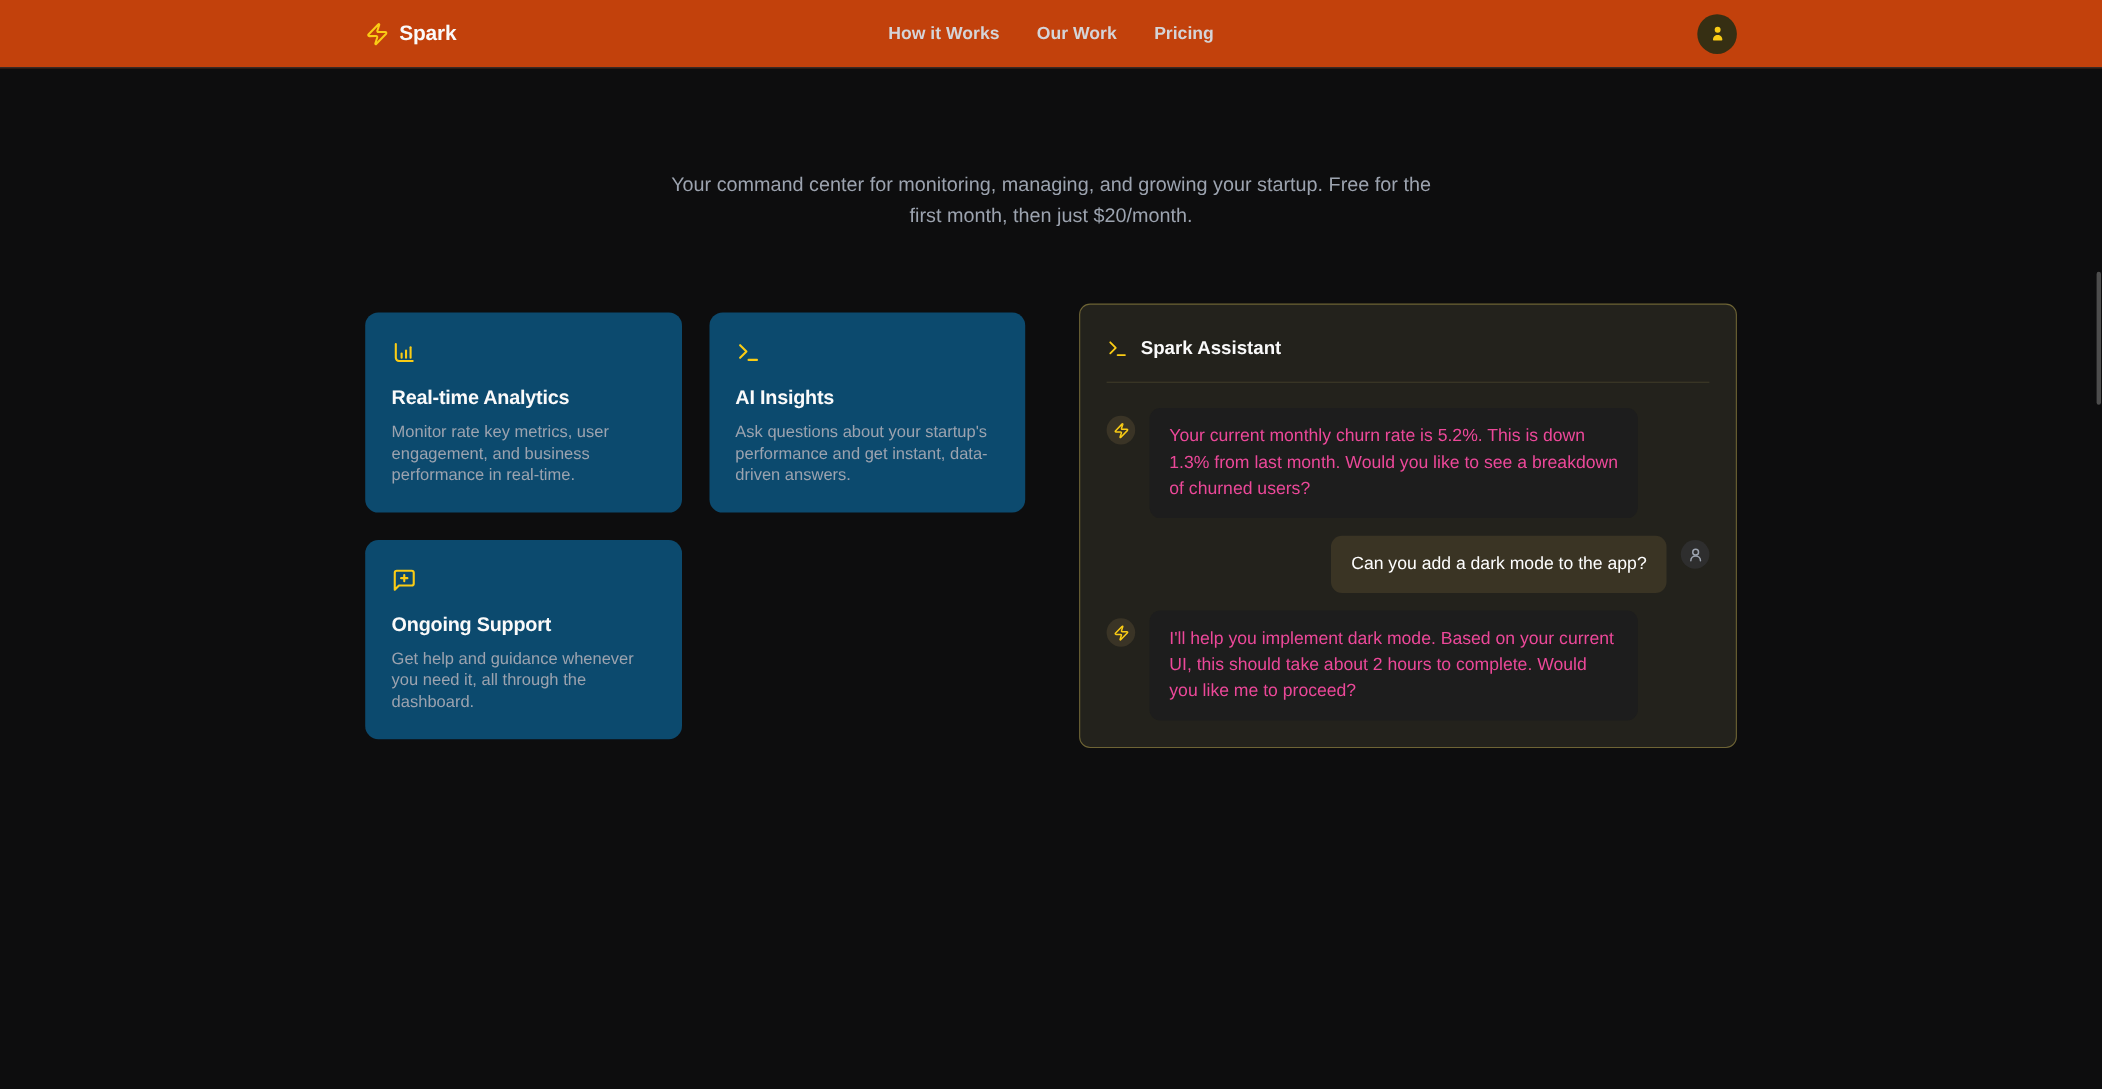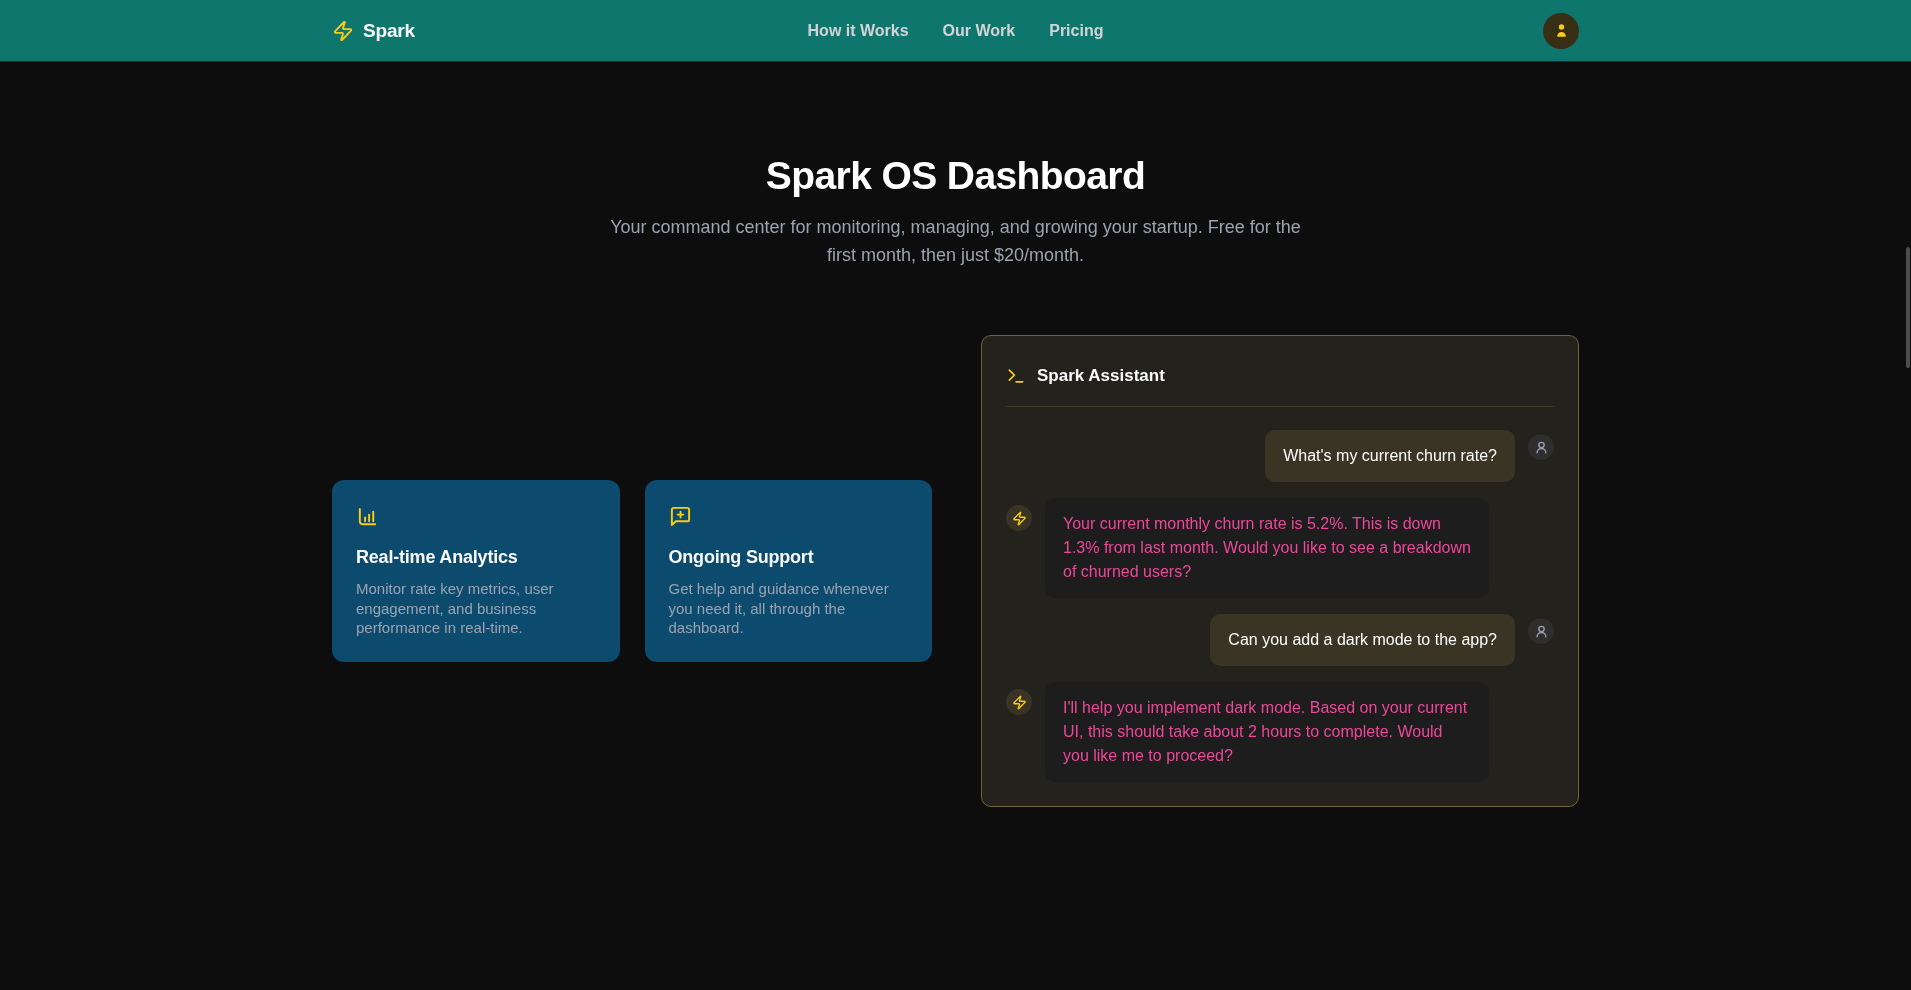--- a/index.html
+++ b/index.html
@@ -8,21 +8,21 @@
     background: #0d0d0e;
     font-family: "Liberation Sans", sans-serif;
     color: #fff;
     position: relative;
   }
   .container { width: 1247px; margin: 0 auto; position: relative; }
 
   
   .site-header {
     height: 62px;
-    background: #0f766e;
+    background: #c2410c;
     border-bottom: 1px solid #27272a;
     position: relative;
   }
   .site-header .container {
     height: 100%;
     display: flex;
     align-items: center;
     justify-content: space-between;
   }
   .brand { display: flex; align-items: center; gap: 9px; }
@@ -141,41 +141,50 @@
       <svg viewBox="0 0 24 24" fill="#facc15">
           <circle cx="12" cy="7.6" r="3.4"></circle>
           <path d="M6.6 19.2c0-3 2.4-5.4 5.4-5.4s5.4 2.4 5.4 5.4c0 .4-.4.8-.8.8H7.4c-.4 0-.8-.4-.8-.8z"></path>
         </svg>
     </button>
   </div>
 </header>
 
 <main>
   <section class="hero">
-    <h1>Spark OS Dashboard</h1>
     <p>Your command center for monitoring, managing, and growing your startup. Free for the first month, then just $20/month.</p>
   </section>
 
   <section class="container main-section">
 
     <div class="features-grid">
 
       <div class="feature-card">
         <div class="f-icon">
             <svg viewBox="0 0 24 24" fill="none" stroke="currentColor" stroke-width="2" stroke-linecap="round" stroke-linejoin="round">
               <path d="M4 4v13a3 3 0 0 0 3 3h13"></path>
               <path d="M9.5 17v-4"></path>
               <path d="M13.7 17v-7"></path>
               <path d="M18 17V7"></path>
             </svg>
           </div>
         <h3>Real-time Analytics</h3>
         <p>Monitor rate key metrics, user engagement, and business performance in real-time.</p>
       </div>
 
+      <div class="feature-card">
+        <div class="f-icon">
+            <svg viewBox="0 0 24 24" fill="none" stroke="currentColor" stroke-width="2" stroke-linecap="round" stroke-linejoin="round">
+              <polyline points="4 17 10 11 4 5"></polyline>
+              <line x1="12" y1="19" x2="20" y2="19"></line>
+            </svg>
+          </div>
+        <h3>AI Insights</h3>
+        <p>Ask questions about your startup's performance and get instant, data-driven answers.</p>
+      </div>
 
 
       <div class="feature-card">
         <div class="f-icon">
             <svg viewBox="0 0 24 24" fill="none" stroke="currentColor" stroke-width="2" stroke-linecap="round" stroke-linejoin="round">
               <path d="M21 15a2 2 0 0 1-2 2H7l-4 4V5a2 2 0 0 1 2-2h14a2 2 0 0 1 2 2z"></path>
               <path d="M12 7v6"></path>
               <path d="M9 10h6"></path>
             </svg>
           </div>
@@ -189,29 +198,20 @@
       <div class="assistant-header">
         <svg viewBox="0 0 24 24" fill="none" stroke="currentColor" stroke-width="2" stroke-linecap="round" stroke-linejoin="round">
             <polyline points="4 17 10 11 4 5"></polyline>
             <line x1="12" y1="19" x2="20" y2="19"></line>
           </svg>
         <span class="assistant-title">Spark Assistant</span>
       </div>
 
       <div class="messages">
 
-        <div class="msg-row user">
-          <div class="bubble">What's my current churn rate?</div>
-          <div class="msg-avatar">
-            <svg viewBox="0 0 24 24" fill="none" stroke="currentColor" stroke-width="2.2" stroke-linecap="round" stroke-linejoin="round">
-                <circle cx="12" cy="8" r="4.2"></circle>
-                <path d="M19 20.5a7 7 0 0 0-14 0"></path>
-              </svg>
-          </div>
-        </div>
 
         <div class="msg-row assistant">
           <div class="msg-avatar">
             <svg viewBox="0 0 24 24" fill="none" stroke="currentColor" stroke-width="2.2" stroke-linecap="round" stroke-linejoin="round">
                 <path d="M4 14a1 1 0 0 1-.78-1.63l9.9-10.2a.5.5 0 0 1 .86.46l-1.92 6.02A1 1 0 0 0 13 10h7a1 1 0 0 1 .78 1.63l-9.9 10.2a.5.5 0 0 1-.86-.46l1.92-6.02A1 1 0 0 0 11 14z"></path>
               </svg>
           </div>
           <div class="bubble">Your current monthly churn rate is 5.2%. This is down 1.3% from last month. Would you like to see a breakdown of churned users?</div>
         </div>
 

